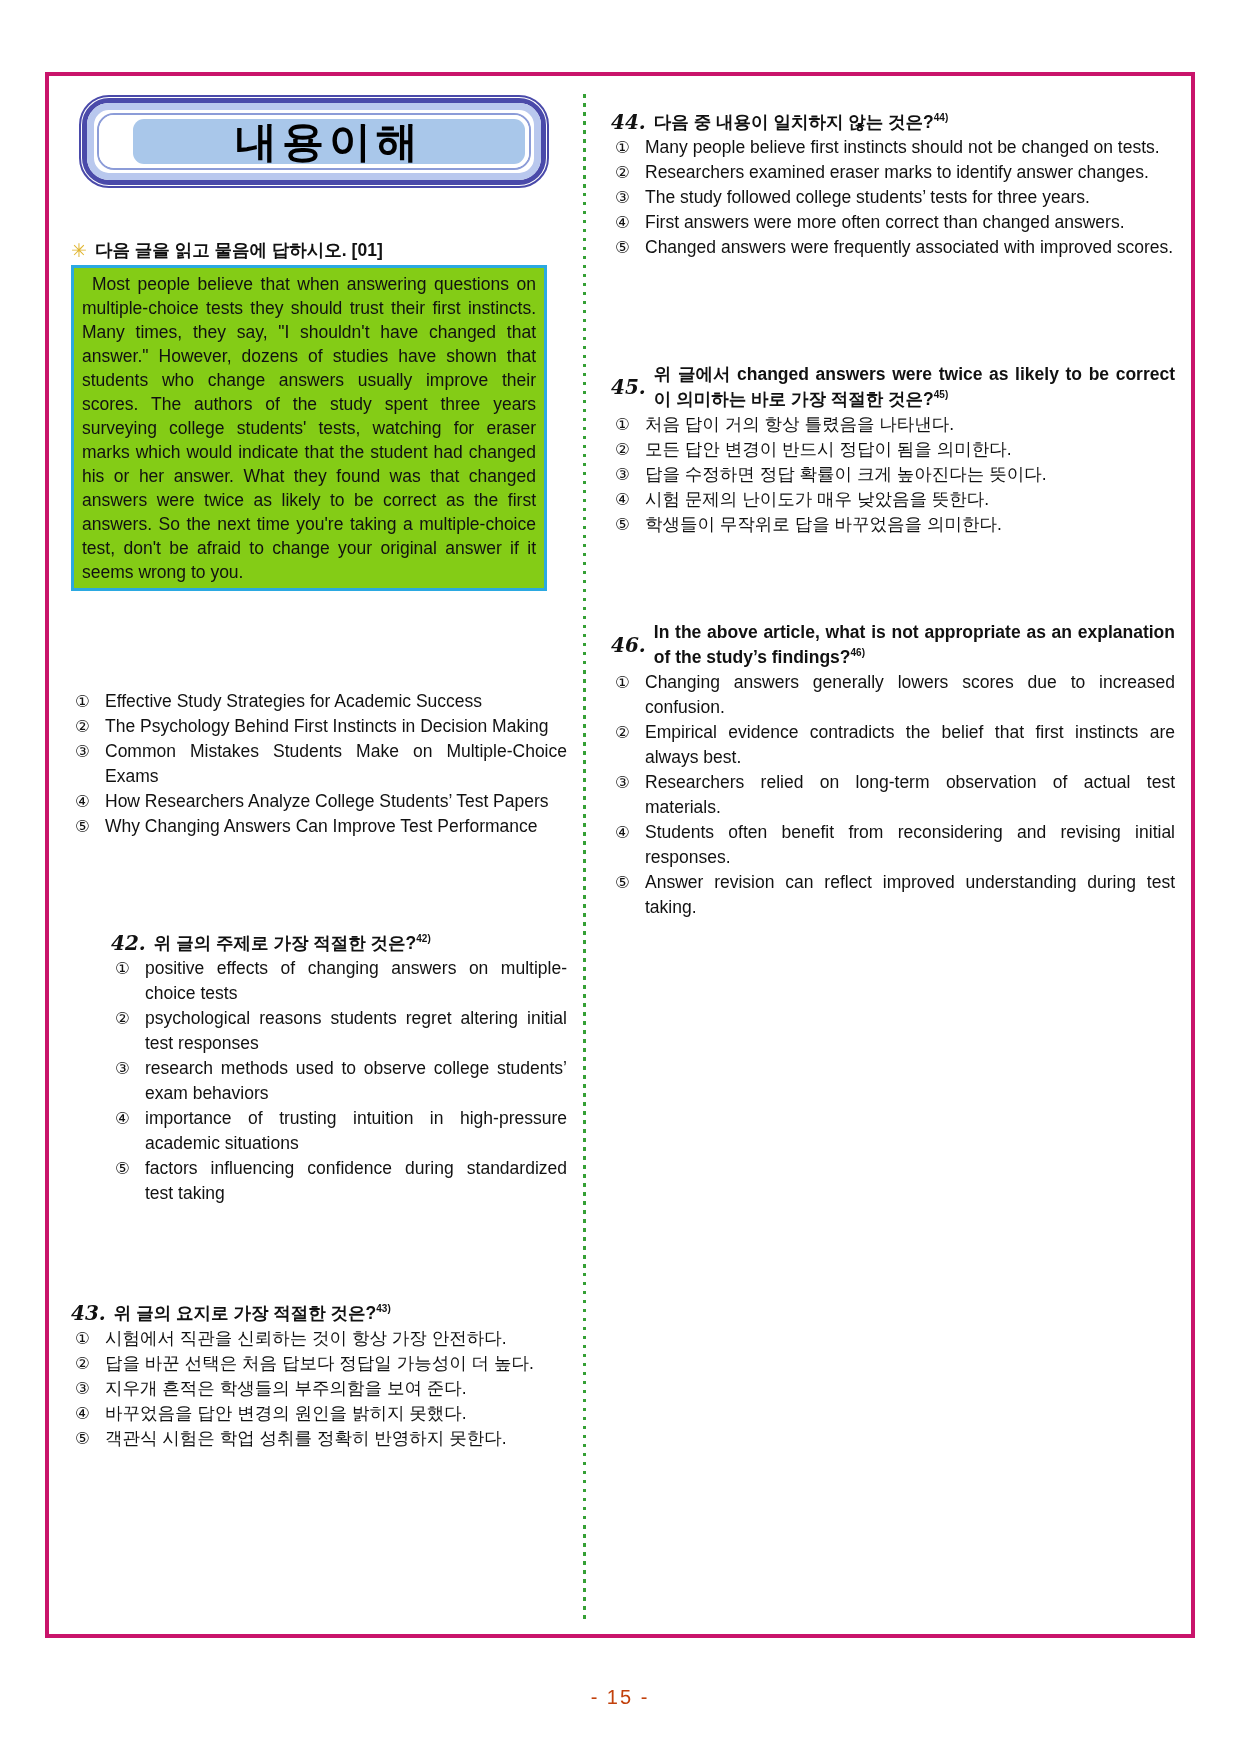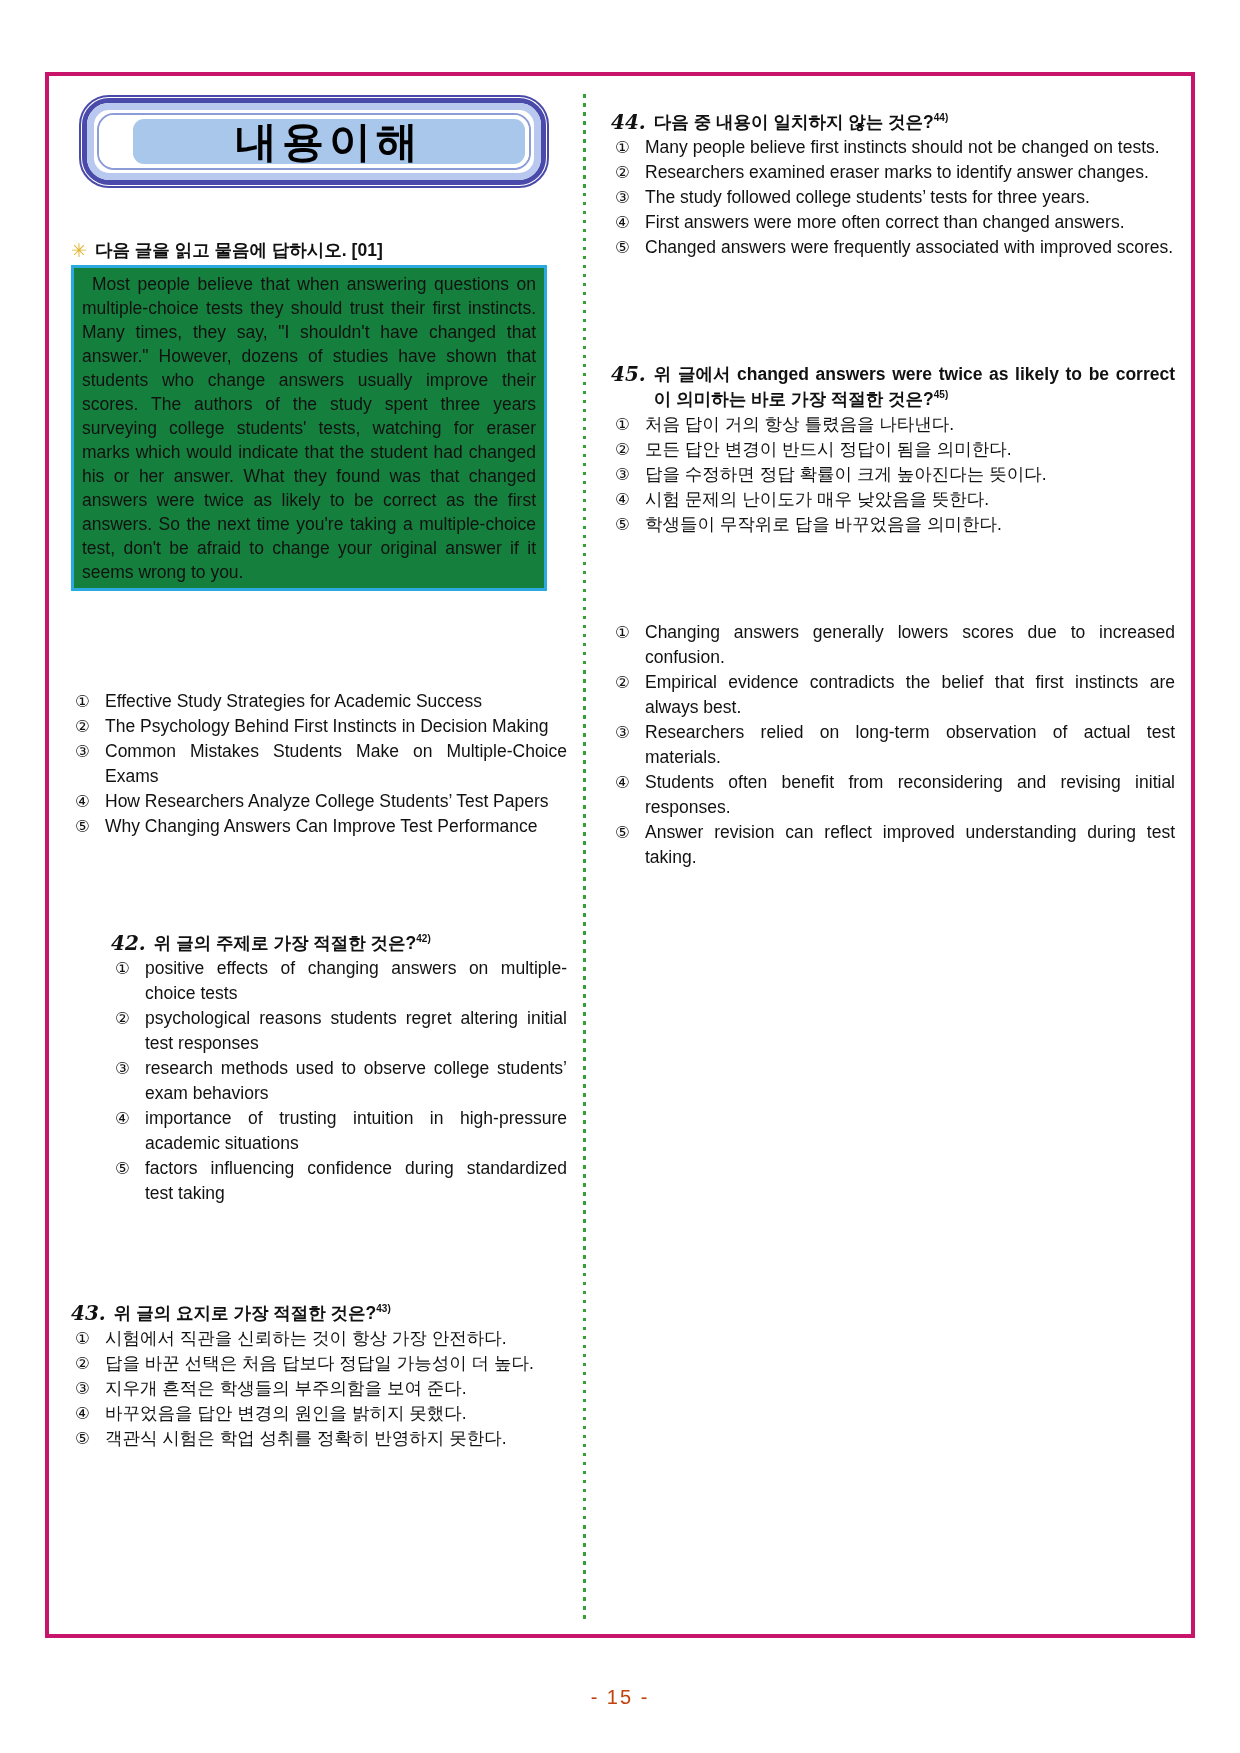--- a/index.html
+++ b/index.html
@@ -39,29 +39,29 @@
   }
   
   .instruction {
     margin-top:50px; display:flex; align-items:center;
     font-weight:bold; font-size:17.5px; line-height:25px;
   }
   .flower-icon { color:#e0b52f; font-size:19px; margin-right:8px; }
   
   .passage-box {
     margin-top:2px; margin-right:24px;
-    border:3px solid #2ba9e1; background:#15803d;
+    border:3px solid #2ba9e1; background:#84cc16;
     padding:4px 8px;
   }
   .passage-text {
     font-size:17.5px; line-height:24px; text-align:justify; text-indent:10px;
   }
   
   .q { margin-right:4px; }
-  .qhead { display:flex; font-weight:bold; font-size:17.5px; line-height:25px; }
+  .qhead { display:flex; font-weight:bold; font-size:17.5px; line-height:25px;align-items:center; }
   .qnum {
     font-family:"DejaVu Serif","Liberation Serif",serif;
     font-style:italic; font-weight:bold; font-size:20px;
     margin-right:8px; flex:none; line-height:25px;
   }
   .qstem { flex:1; text-align:justify; }
   .qstem sup { font-size:10px; line-height:0; }
   .opt { display:flex; font-size:17.5px; line-height:25px; }
   .omark { flex:none; width:30px; padding-left:4px; font-size:16.5px; }
   .otext { flex:1; text-align:justify; }
@@ -243,20 +243,24 @@
           <span class="omark">④</span>
           <span class="otext">시험 문제의 난이도가 매우 낮았음을 뜻한다.</span>
         </div>
       <div class="opt">
           <span class="omark">⑤</span>
           <span class="otext">학생들이 무작위로 답을 바꾸었음을 의미한다.</span>
         </div>
     </div>
 
     <div class="q" id="q46">
+      <div class="qhead">
+        <span class="qnum">46.</span>
+        <span class="qstem"><span>In the above article, what is not appropriate as an explanation of the study’s findings?</span><sup>46)</sup></span>
+      </div>
       <div class="opt">
           <span class="omark">①</span>
           <span class="otext">Changing answers generally lowers scores due to increased confusion.</span>
         </div>
       <div class="opt">
           <span class="omark">②</span>
           <span class="otext">Empirical evidence contradicts the belief that first instincts are always best.</span>
         </div>
       <div class="opt">
           <span class="omark">③</span>

